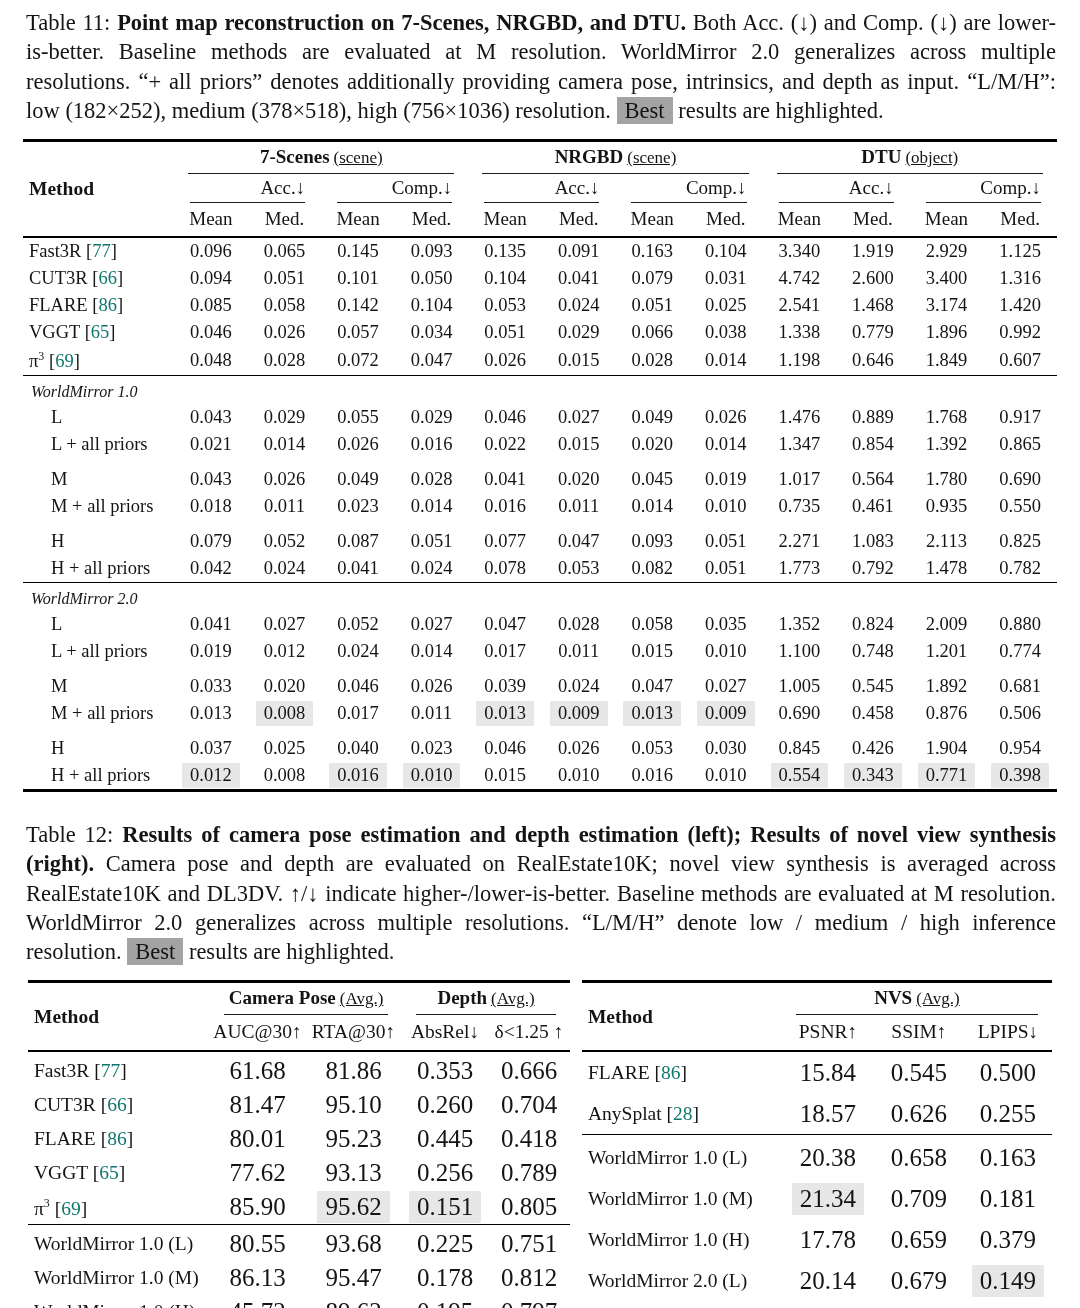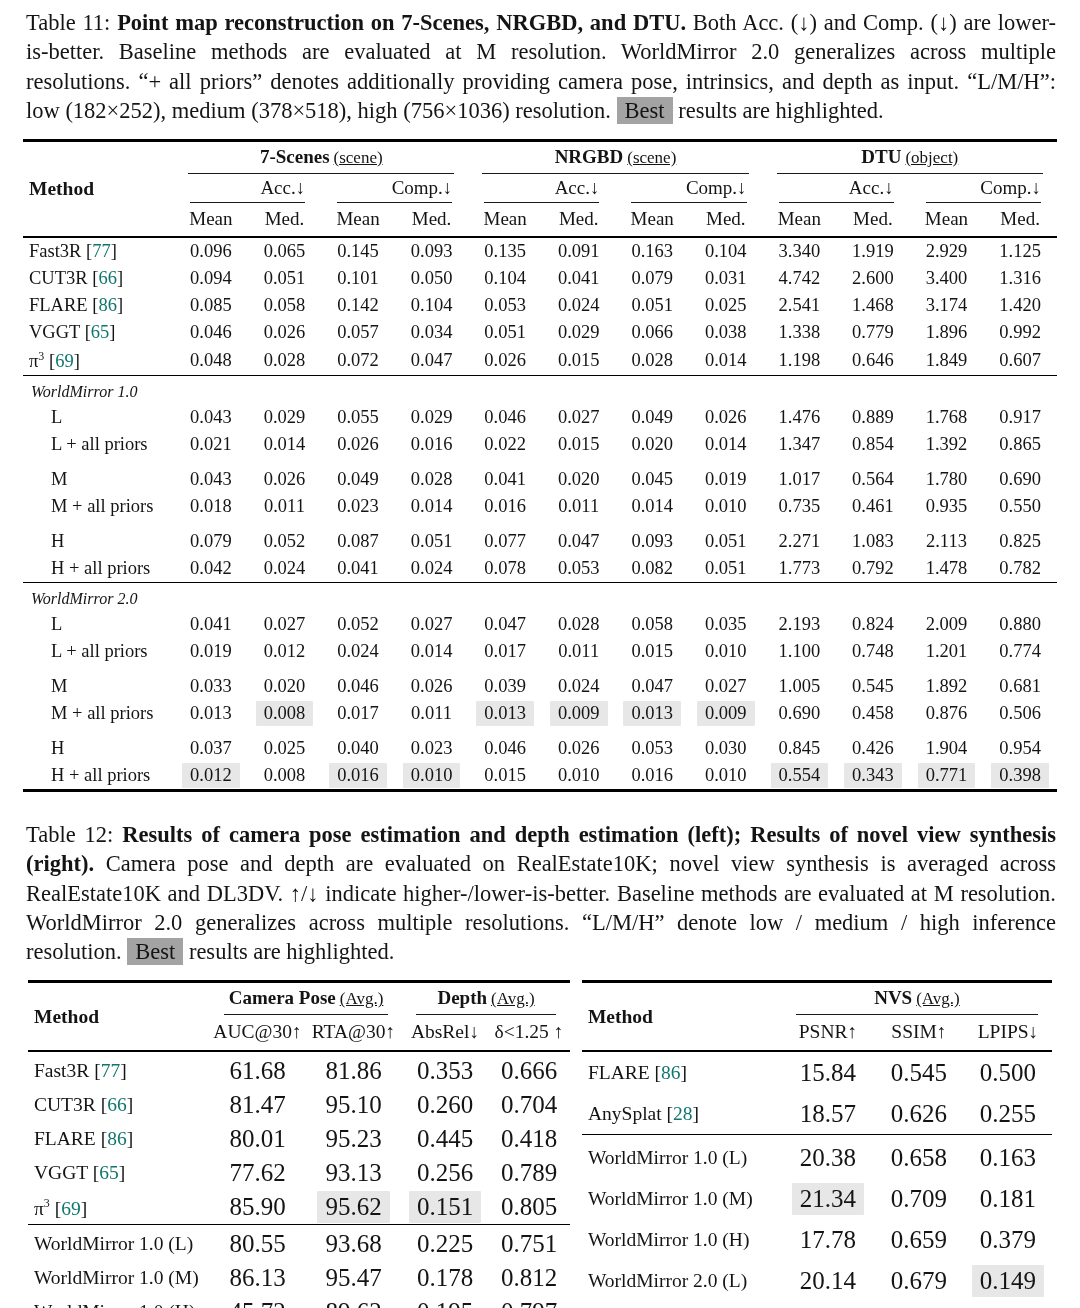--- a/index.html
+++ b/index.html
@@ -299,21 +299,21 @@
         <tr>
           <td class="lbl ind"><span class="rname">L</span></td>
           <td class="val">0.041</td>
           <td class="val">0.027</td>
           <td class="val">0.052</td>
           <td class="val">0.027</td>
           <td class="val">0.047</td>
           <td class="val">0.028</td>
           <td class="val">0.058</td>
           <td class="val">0.035</td>
-          <td class="val">2.193</td>
+          <td class="val">1.352</td>
           <td class="val">0.824</td>
           <td class="val">2.009</td>
           <td class="val">0.880</td>
         </tr>
         <tr>
           <td class="lbl ind"><span class="rname">L + all priors</span></td>
           <td class="val">0.019</td>
           <td class="val">0.012</td>
           <td class="val">0.024</td>
           <td class="val">0.014</td>

